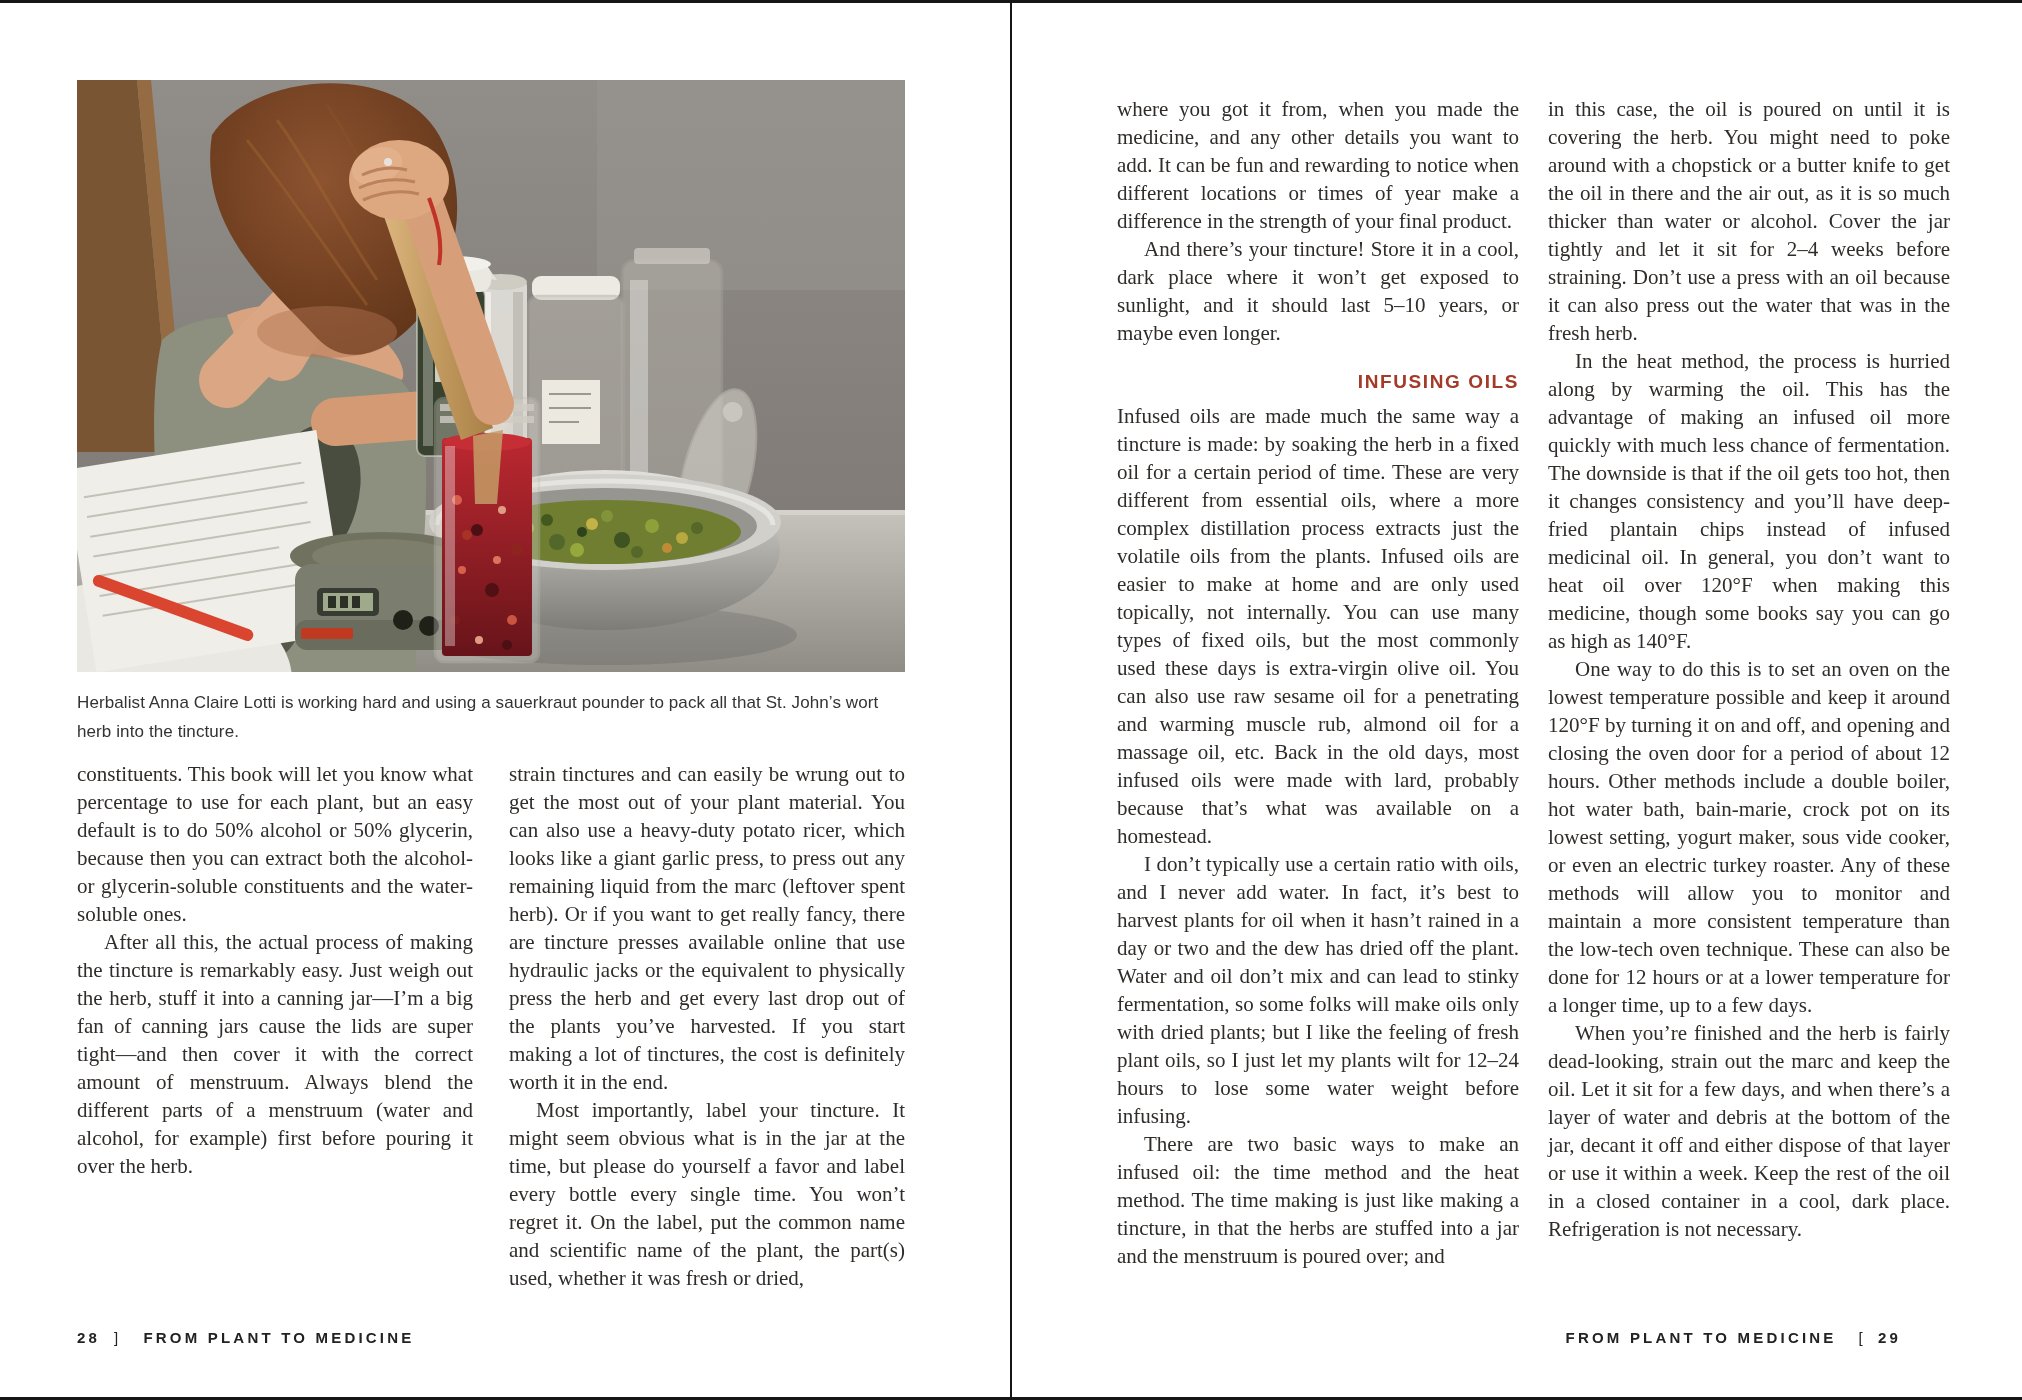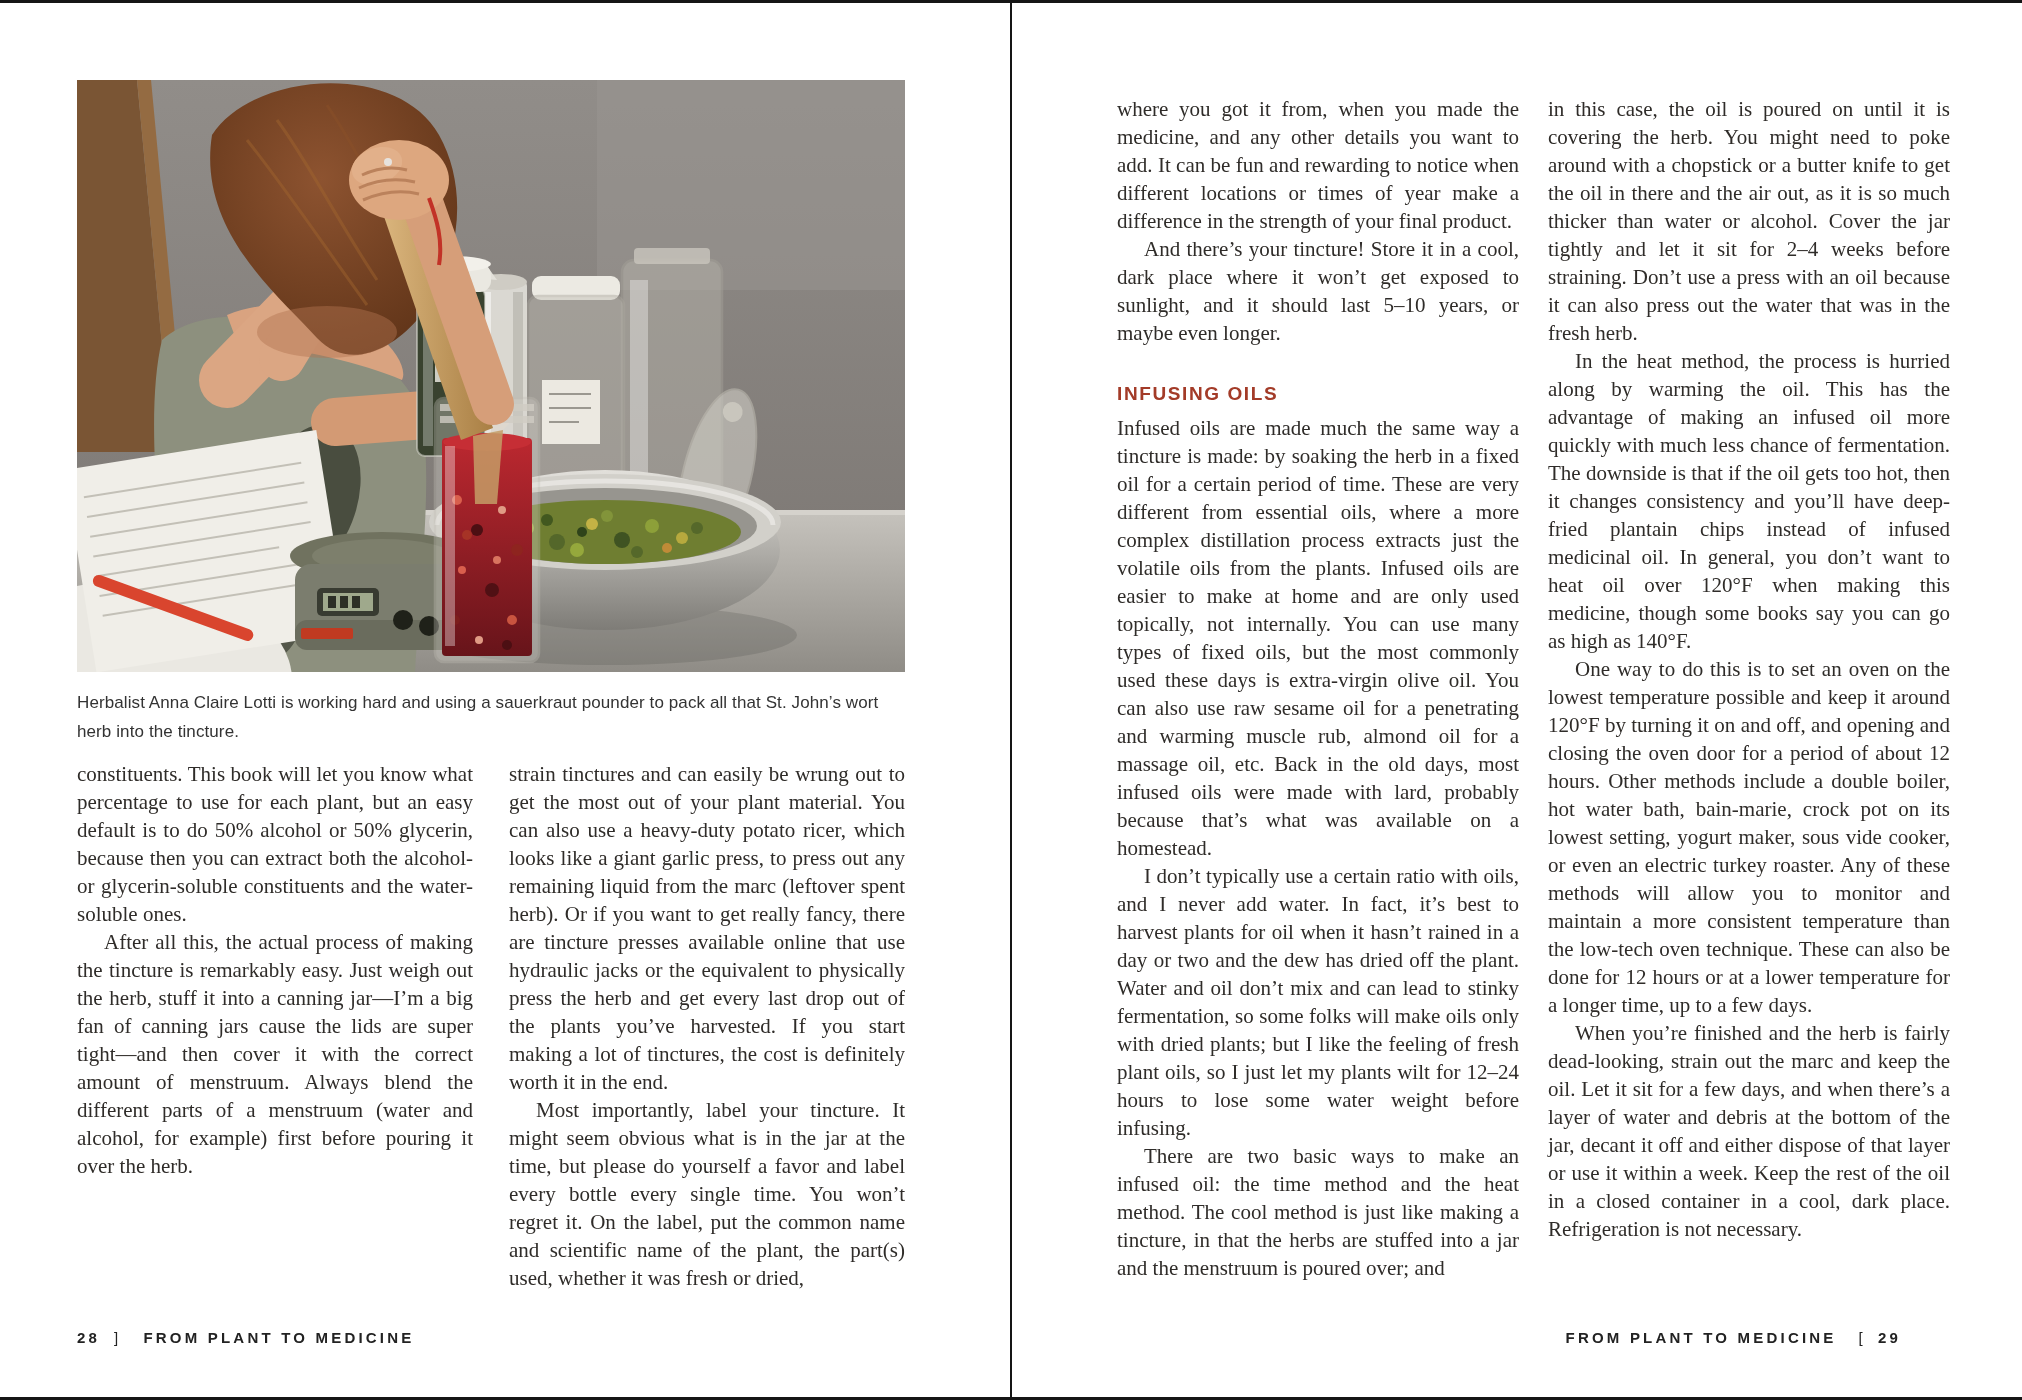--- a/index.html
+++ b/index.html
@@ -21,23 +21,23 @@
            font-size:17px;line-height:29px;color:#333333;letter-spacing:.1px;}
 
   .columns{display:flex;width:828px;margin-top:14px;column-gap:36px;}
   .page-right .columns{width:833px;margin-top:0;column-gap:29px;}
   .col{width:400px;font-size:21px;line-height:28px;color:#2f2c29;text-align:justify;
        hyphens:auto;-webkit-hyphens:auto;}
   .page-right .col{width:402px;}
   .para{margin:0;}
   .indent{text-indent:27px;}
 
-  .section-heading{margin:36px 0 9px 0;font-family:"Liberation Sans",sans-serif;
+  .section-heading{margin:24px 0 9px 0;font-family:"Liberation Sans",sans-serif;
        font-weight:bold;font-size:19px;line-height:22px;letter-spacing:1.6px;color:#a33b28;
-       text-align:left;}
+       text-align:right;}
 
   .footer{position:absolute;bottom:54px;font-family:Liberation Sans, sans-serif;
           font-weight:bold;font-size:15px;letter-spacing:3.2px;color:#222222;}
   .footer-left{left:77px;}
   .footer-right{right:72px;letter-spacing:3.2px;}
   .footer .bracket{font-weight:normal;}
   .footer-left .bracket{margin:0 22px 0 14px;}
   .footer-right .bracket{margin:0 12px 0 22px;}
 </style>
 </head>
@@ -253,21 +253,21 @@
   <div class="divider"></div>
 
   <div class="page page-right">
     <div class="columns">
       <div class="col">
         <p class="para">where you got it from, when you made the medicine, and any other details you want to add. It can be fun and rewarding to notice when different locations or times of year make a difference in the strength of your final product.</p>
         <p class="para indent">And there’s your tincture! Store it in a cool, dark place where it won’t get exposed to sunlight, and it should last 5–10 years, or maybe even longer.</p>
         <h2 class="section-heading">INFUSING OILS</h2>
         <p class="para">Infused oils are made much the same way a tincture is made: by soaking the herb in a fixed oil for a certain period of time. These are very different from essential oils, where a more complex distillation process extracts just the volatile oils from the plants. Infused oils are easier to make at home and are only used topically, not internally. You can use many types of fixed oils, but the most commonly used these days is extra-virgin olive oil. You can also use raw sesame oil for a penetrating and warming muscle rub, almond oil for a massage oil, etc. Back in the old days, most infused oils were made with lard, probably because that’s what was available on a homestead.</p>
         <p class="para indent">I don’t typically use a certain ratio with oils, and I never add water. In fact, it’s best to harvest plants for oil when it hasn’t rained in a day or two and the dew has dried off the plant. Water and oil don’t mix and can lead to stinky fermentation, so some folks will make oils only with dried plants; but I like the feeling of fresh plant oils, so I just let my plants wilt for 12–24 hours to lose some water weight before infusing.</p>
-        <p class="para indent">There are two basic ways to make an infused oil: the time method and the heat method. The cool method is just like making a tincture, in that the herbs are stuffed into a jar and the menstruum is poured over; and</p>
+        <p class="para indent">There are two basic ways to make an infused oil: the time method and the heat method. The time making is just like making a tincture, in that the herbs are stuffed into a jar and the menstruum is poured over; and</p>
       </div>
       <div class="col">
         <p class="para">in this case, the oil is poured on until it is covering the herb. You might need to poke around with a chopstick or a butter knife to get the oil in there and the air out, as it is so much thicker than water or alcohol. Cover the jar tightly and let it sit for 2–4 weeks before straining. Don’t use a press with an oil because it can also press out the water that was in the fresh herb.</p>
         <p class="para indent">In the heat method, the process is hurried along by warming the oil. This has the advantage of making an infused oil more quickly with much less chance of fermentation. The downside is that if the oil gets too hot, then it changes consistency and you’ll have deep-fried plantain chips instead of infused medicinal oil. In general, you don’t want to heat oil over 120°F when making this medicine, though some books say you can go as high as 140°F.</p>
         <p class="para indent">One way to do this is to set an oven on the lowest temperature possible and keep it around 120°F by turning it on and off, and opening and closing the oven door for a period of about 12 hours. Other methods include a double boiler, hot water bath, bain-marie, crock pot on its lowest setting, yogurt maker, sous vide cooker, or even an electric turkey roaster. Any of these methods will allow you to monitor and maintain a more consistent temperature than the low-tech oven technique. These can also be done for 12 hours or at a lower temperature for a longer time, up to a few days.</p>
         <p class="para indent">When you’re finished and the herb is fairly dead-looking, strain out the marc and keep the oil. Let it sit for a few days, and when there’s a layer of water and debris at the bottom of the jar, decant it off and either dispose of that layer or use it within a week. Keep the rest of the oil in a closed container in a cool, dark place. Refrigeration is not necessary.</p>
       </div>
     </div>
 
     <div class="footer footer-right">

